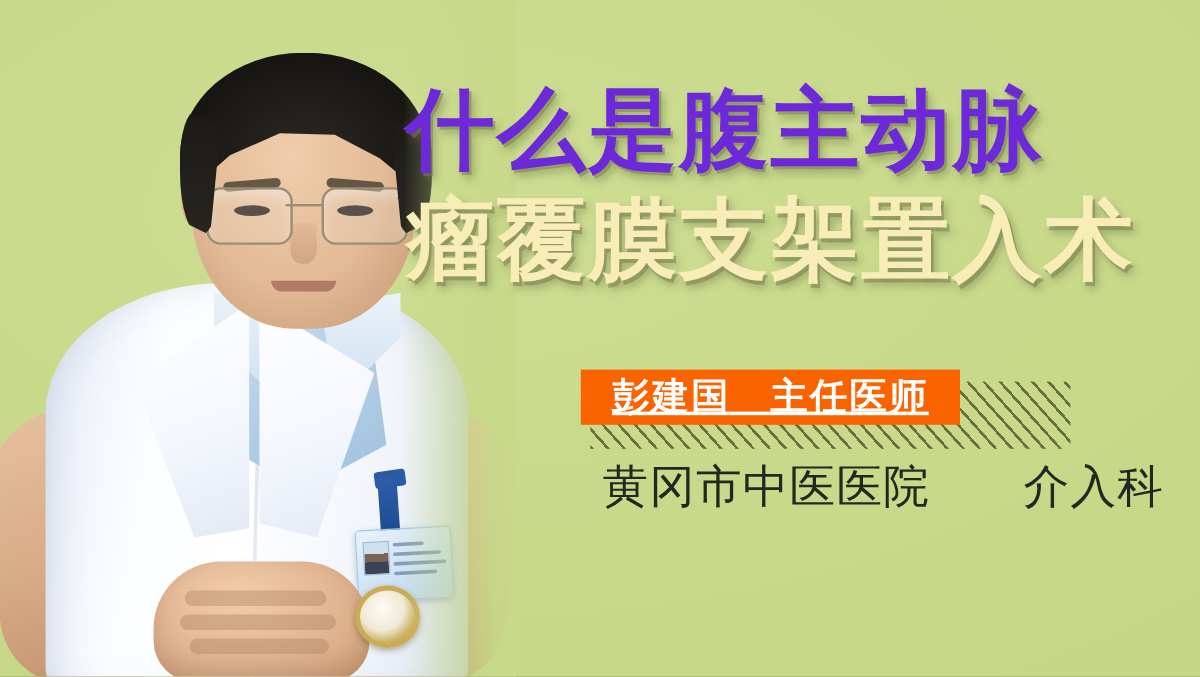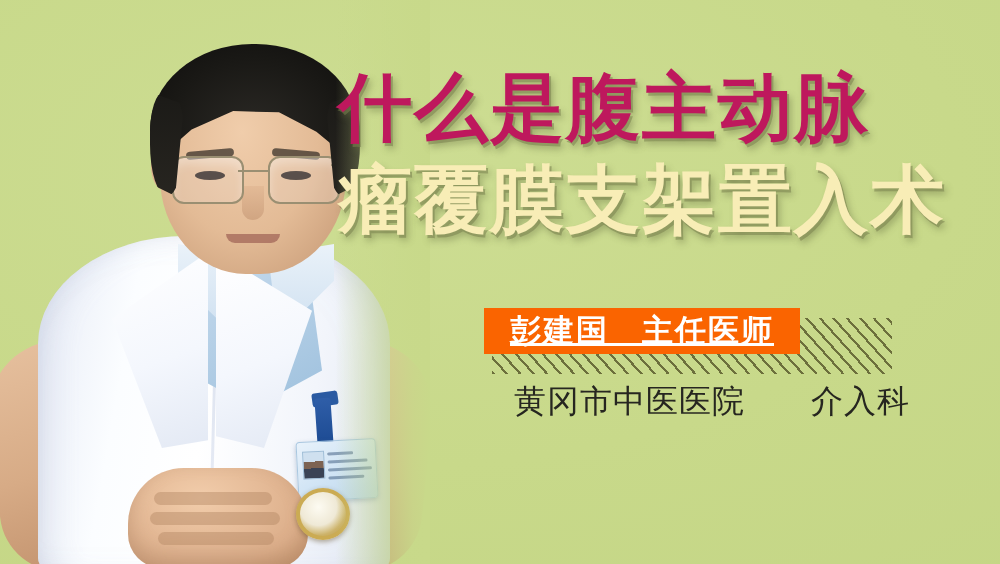--- a/index.html
+++ b/index.html
@@ -389,21 +389,21 @@
   .title-line {
     font-size: 74px;
     line-height: 92px;
     font-weight: 700;
     letter-spacing: 2px;
     white-space: nowrap;
     text-shadow:
       2px 3px 0 rgba(122,130,78,.55),
       4px 6px 7px rgba(104,112,66,.45);
   }
-  .title-line.one { color: #be185d; }
+  .title-line.one { color: #6d28d9; }
   .title-line.two { color: #f8edb6; }
 
   
   .hatch {
     position: absolute;
     left: 492px;
     top: 318px;
     width: 400px;
     height: 56px;
     background-image: repeating-linear-gradient(
@@ -428,23 +428,23 @@
     font-weight: 700;
     letter-spacing: 2px;
     color: #ffffff;
     white-space: nowrap;
     text-decoration: underline;
   }
 
   
   .subtitle {
     position: absolute;
-    left: 514px;
+    left: 502px;
     top: 380px;
-    font-size: 32px;
+    font-size: 38px;
     letter-spacing: 1px;
     color: #262620;
     white-space: pre;
   }
 </style>
 </head>
 <body>
 
 <div id="stage">
 

